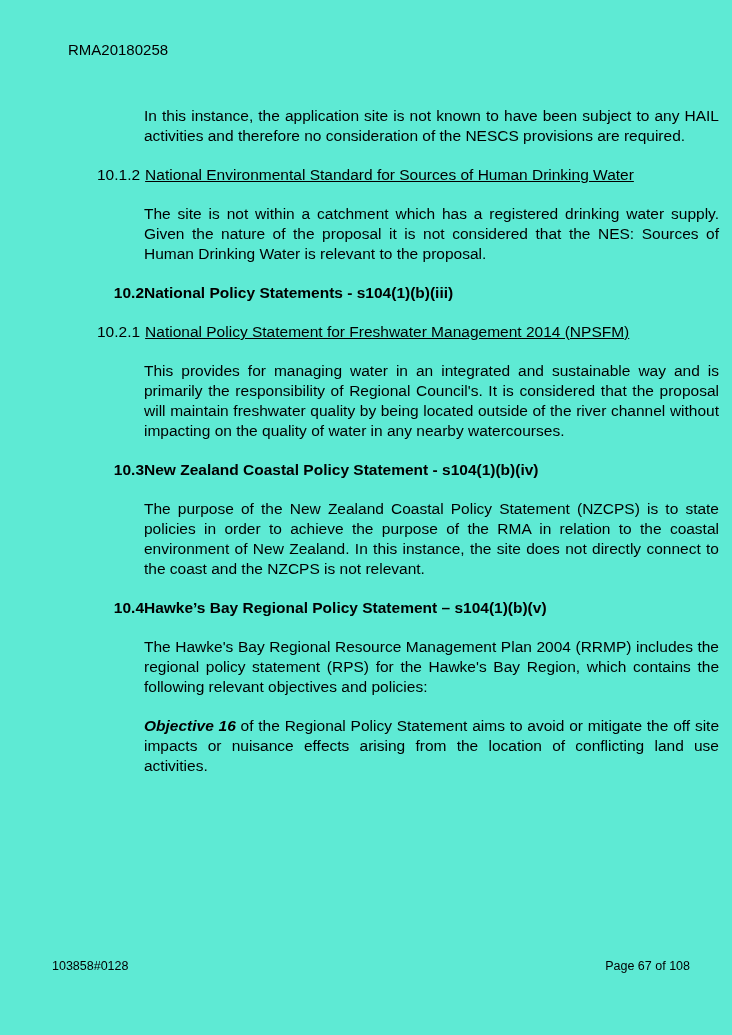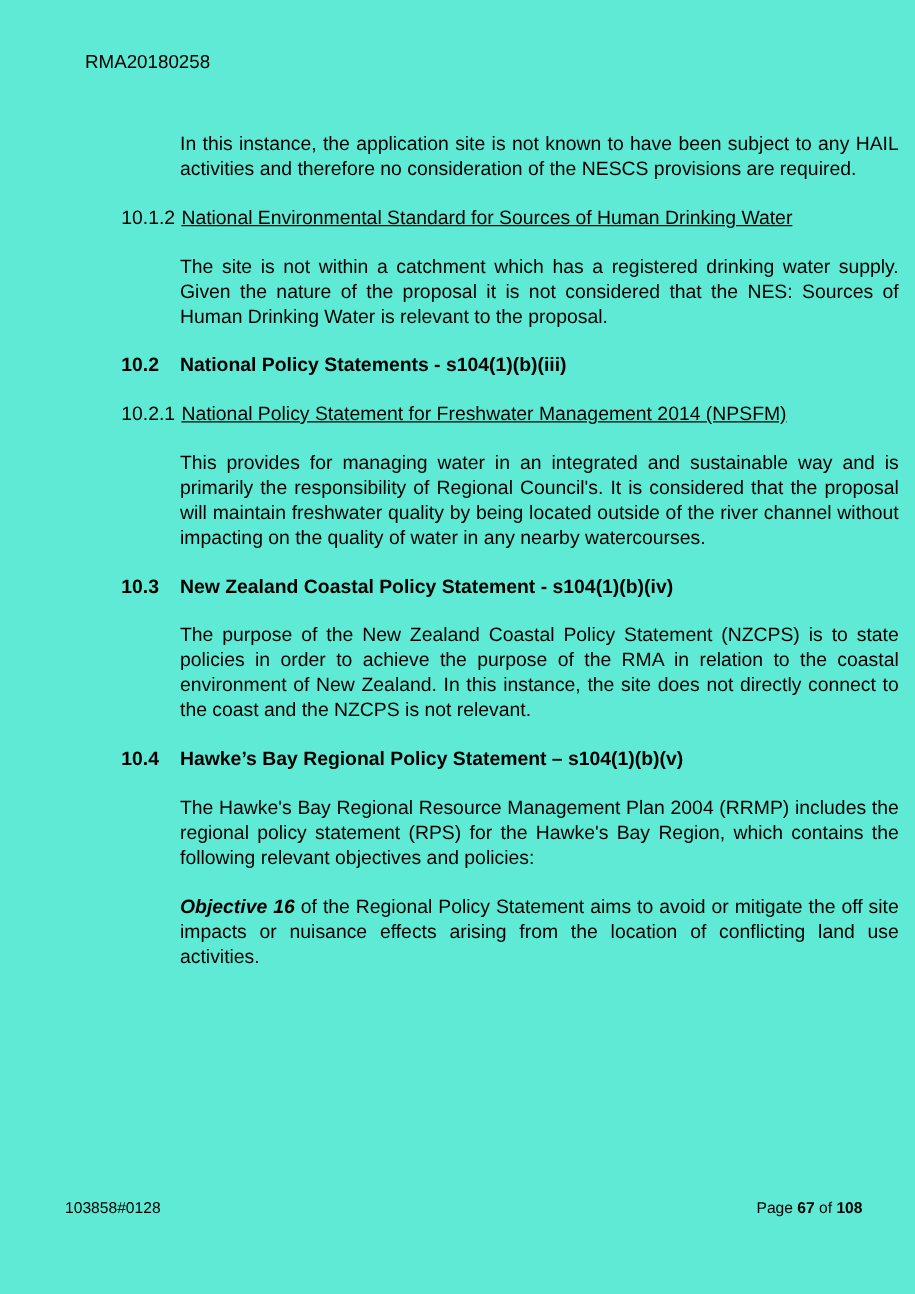--- a/index.html
+++ b/index.html
@@ -28,20 +28,21 @@
     margin-left: 20px;
   }
   .para {
     margin: 0 0 19px 47px;
     text-align: justify;
   }
   .h2 {
     display: flex;
     font-weight: bold;
     margin: 0 0 19px 0;
+    text-align: right;
   }
   .h2 .num {
     flex: none;
     width: 47px;
   }
   .h3 {
     margin: 0 0 19px 0;
     font-weight: normal;
   }
   .h3 .num {
@@ -57,21 +58,21 @@
   .footer {
     position: absolute;
     left: 52px;
     right: 42px;
     top: 958px;
     font-size: 12.5px;
     line-height: 16px;
     display: flex;
     justify-content: space-between;
   }
-  .footer b { font-weight: bold; }
+  .footer b { font-weight: normal; }
 </style>
 </head>
 <body>
 
 <div class="page">
 
   <div class="header">RMA20180258</div>
 
   <div class="content">
 

